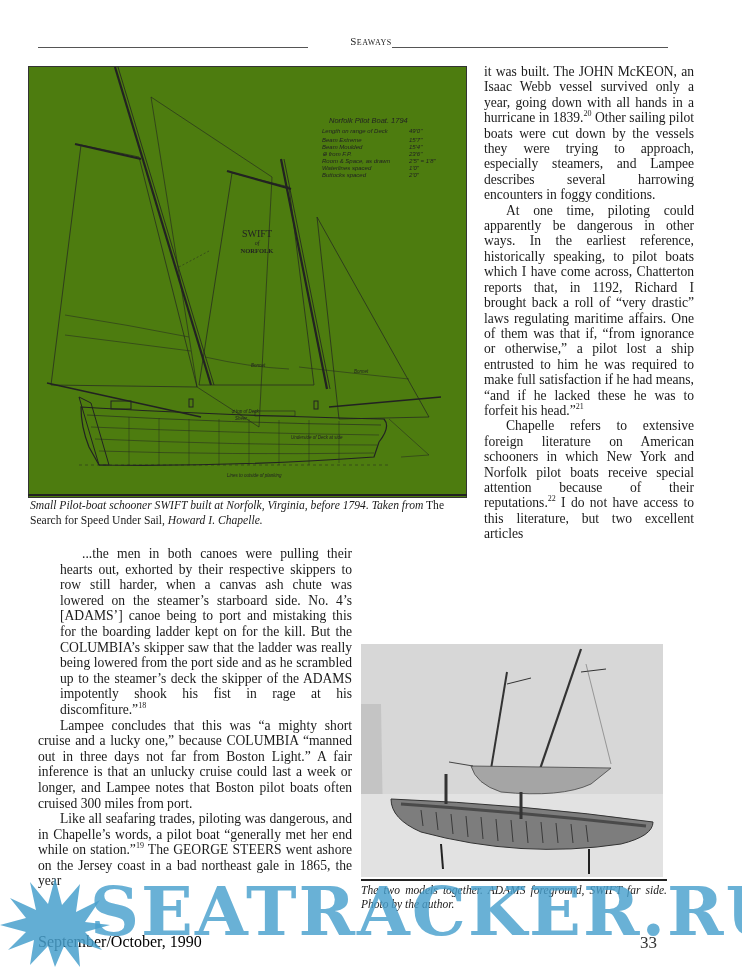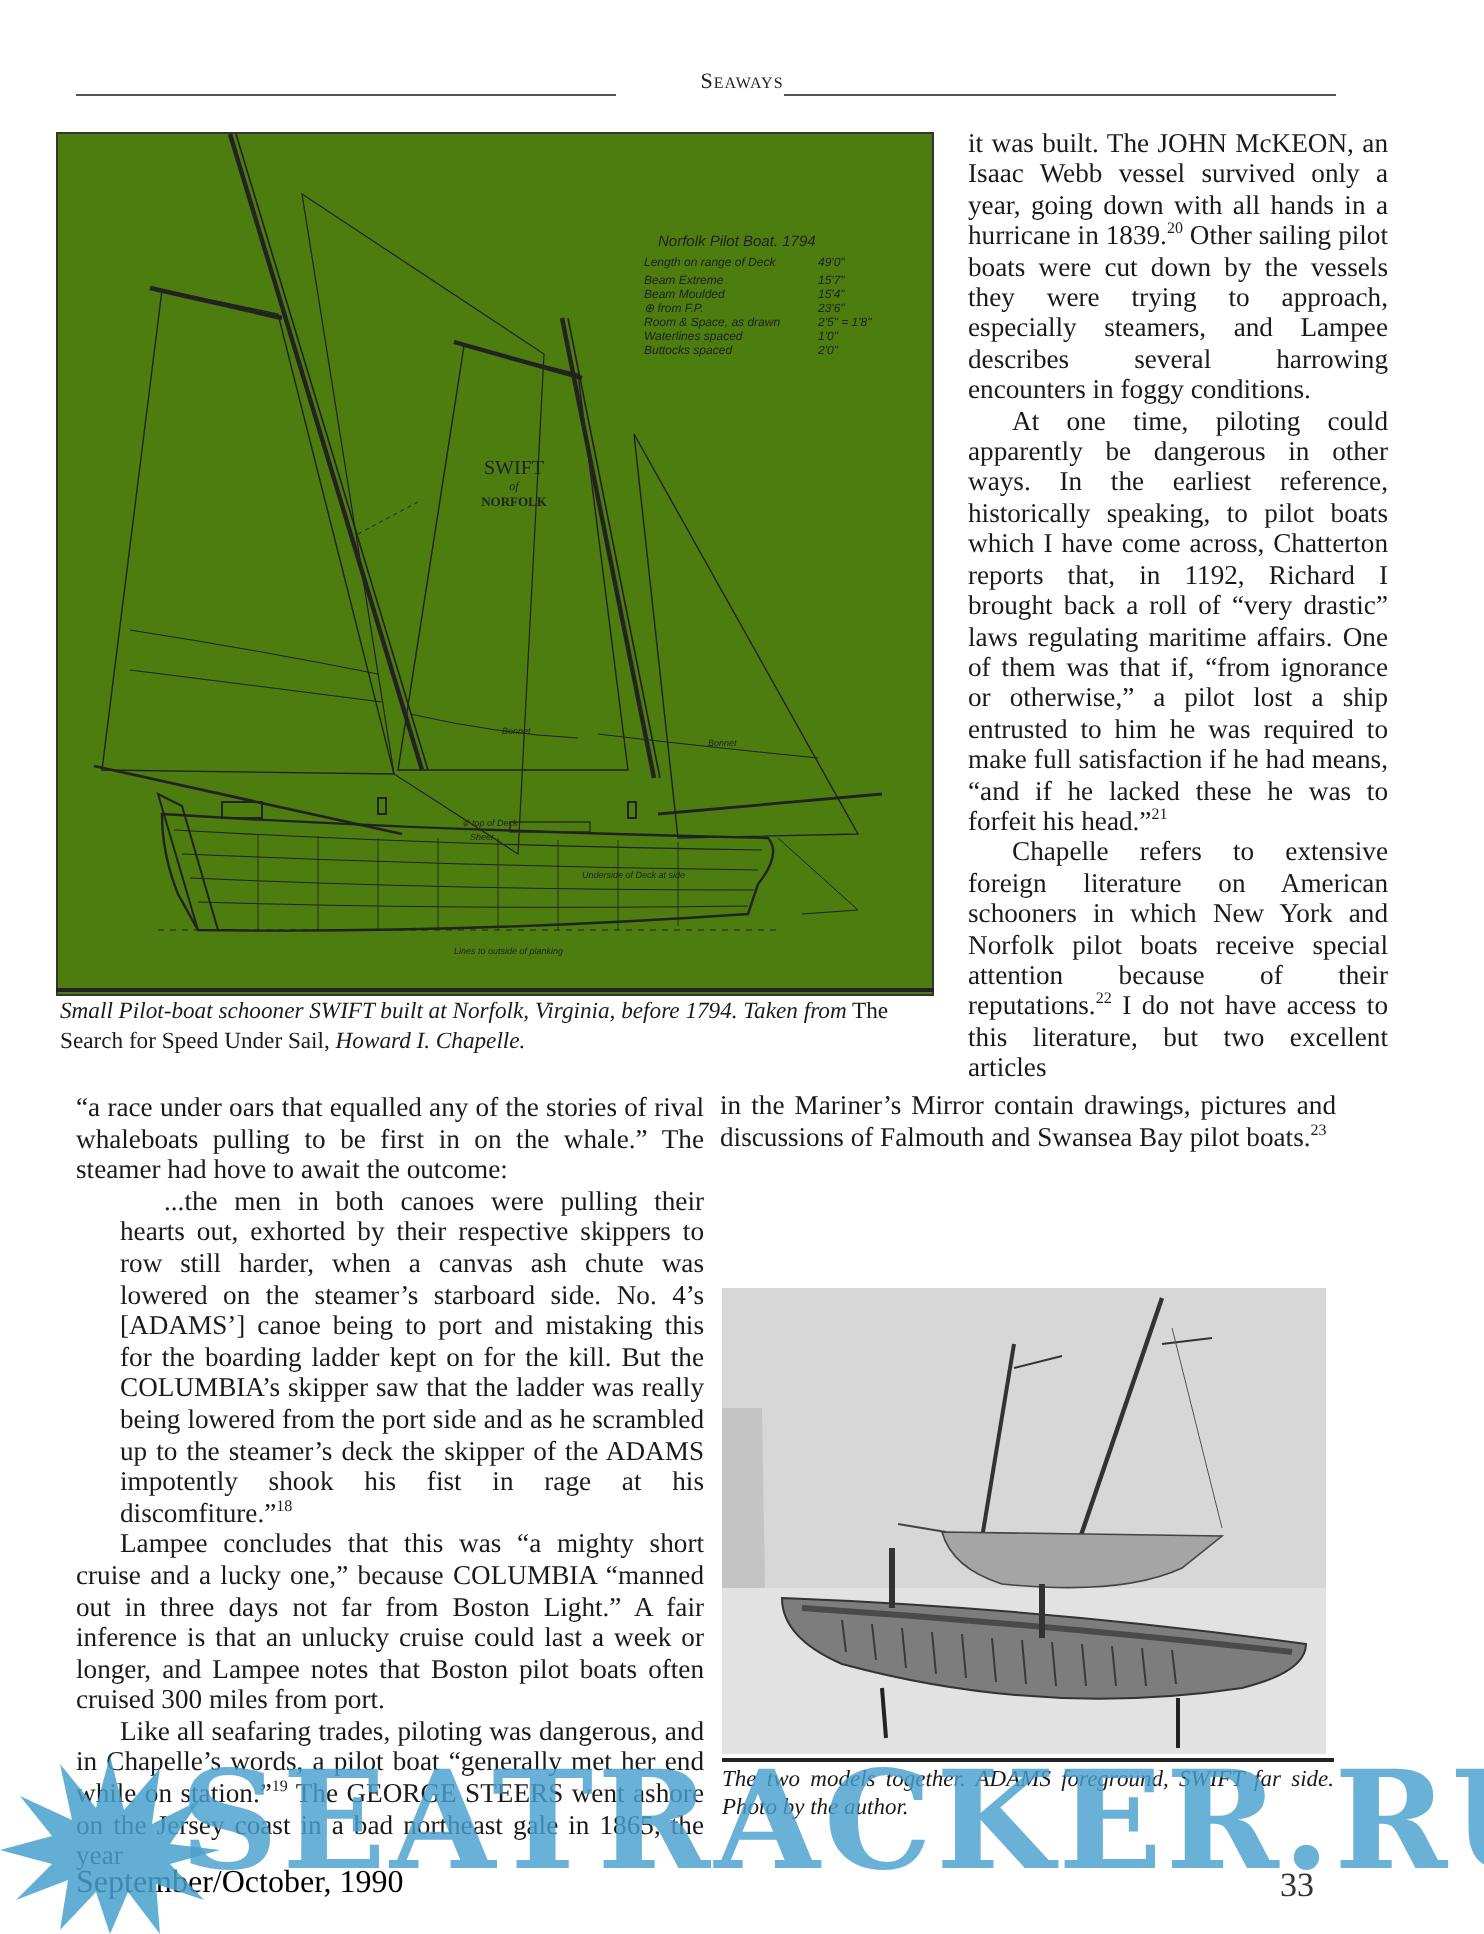--- a/index.html
+++ b/index.html
@@ -157,28 +157,26 @@
   <span class="it">Small Pilot-boat schooner SWIFT built at Norfolk, Virginia, before 1794. Taken from</span><span> The Search for Speed Under Sail, </span><span class="it">Howard I. Chapelle.</span>
 </div>
 
 <div class="col-r">
   <p><span>it was built. The JOHN McKEON, an Isaac Webb vessel survived only a year, going down with all hands in a hurricane in 1839.</span><sup>20</sup><span> Other sailing pilot boats were cut down by the vessels they were trying to approach, especially steamers, and Lampee describes several harrowing encounters in foggy conditions.</span></p>
   <p class="ind"><span>At one time, piloting could apparently be dangerous in other ways. In the earliest reference, historically speaking, to pilot boats which I have come across, Chatterton reports that, in 1192, Richard I brought back a roll of “very drastic” laws regulating maritime affairs. One of them was that if, “from ignorance or otherwise,” a pilot lost a ship entrusted to him he was required to make full satisfaction if he had means, “and if he lacked these he was to forfeit his head.”</span><sup>21</sup></p>
   <p class="ind"><span>Chapelle refers to extensive foreign literature on American schooners in which New York and Norfolk pilot boats receive special attention because of their reputations.</span><sup>22</sup><span> I do not have access to this literature, but two excellent articles</span></p>
 </div>
 
 <div class="col-l">
-  <p>“a race under oars that equalled any of the stories of rival whaleboats pulling to be first in on the whale.” The steamer had hove to await the outcome:</p>
   <p class="quote quote-first"><span>...the men in both canoes were pulling their hearts out, exhorted by their respective skippers to row still harder, when a canvas ash chute was lowered on the steamer’s starboard side. No. 4’s [ADAMS’] canoe being to port and mistaking this for the boarding ladder kept on for the kill. But the COLUMBIA’s skipper saw that the ladder was really being lowered from the port side and as he scrambled up to the steamer’s deck the skipper of the ADAMS impotently shook his fist in rage at his discomfiture.”</span><sup>18</sup></p>
   <p class="ind">Lampee concludes that this was “a mighty short cruise and a lucky one,” because COLUMBIA “manned out in three days not far from Boston Light.” A fair inference is that an unlucky cruise could last a week or longer, and Lampee notes that Boston pilot boats often cruised 300 miles from port.</p>
   <p class="ind"><span>Like all seafaring trades, piloting was dangerous, and in Chapelle’s words, a pilot boat “generally met her end while on station.”</span><sup>19</sup><span> The GEORGE STEERS went ashore on the Jersey coast in a bad northeast gale in 1865, the year</span></p>
 </div>
 
 <div class="col-r2">
-  <p><span>in the Mariner’s Mirror contain drawings, pictures and discussions of Falmouth and Swansea Bay pilot boats.</span><sup>23</sup></p>
 </div>
 
 <div class="photo">
   <svg viewBox="0 0 302 233" xmlns="http://www.w3.org/2000/svg">
     <rect x="0" y="0" width="302" height="233" fill="#d7d7d7"></rect>
     <polygon points="0,60 20,60 22,180 0,200" fill="#c4c4c4"></polygon>
     <rect x="0" y="150" width="302" height="83" fill="#e2e2e2"></rect>
 
     <line x1="146" y1="28" x2="130" y2="125" stroke="#333" stroke-width="2"></line>
     <line x1="220" y1="5" x2="178" y2="128" stroke="#333" stroke-width="2.2"></line>

